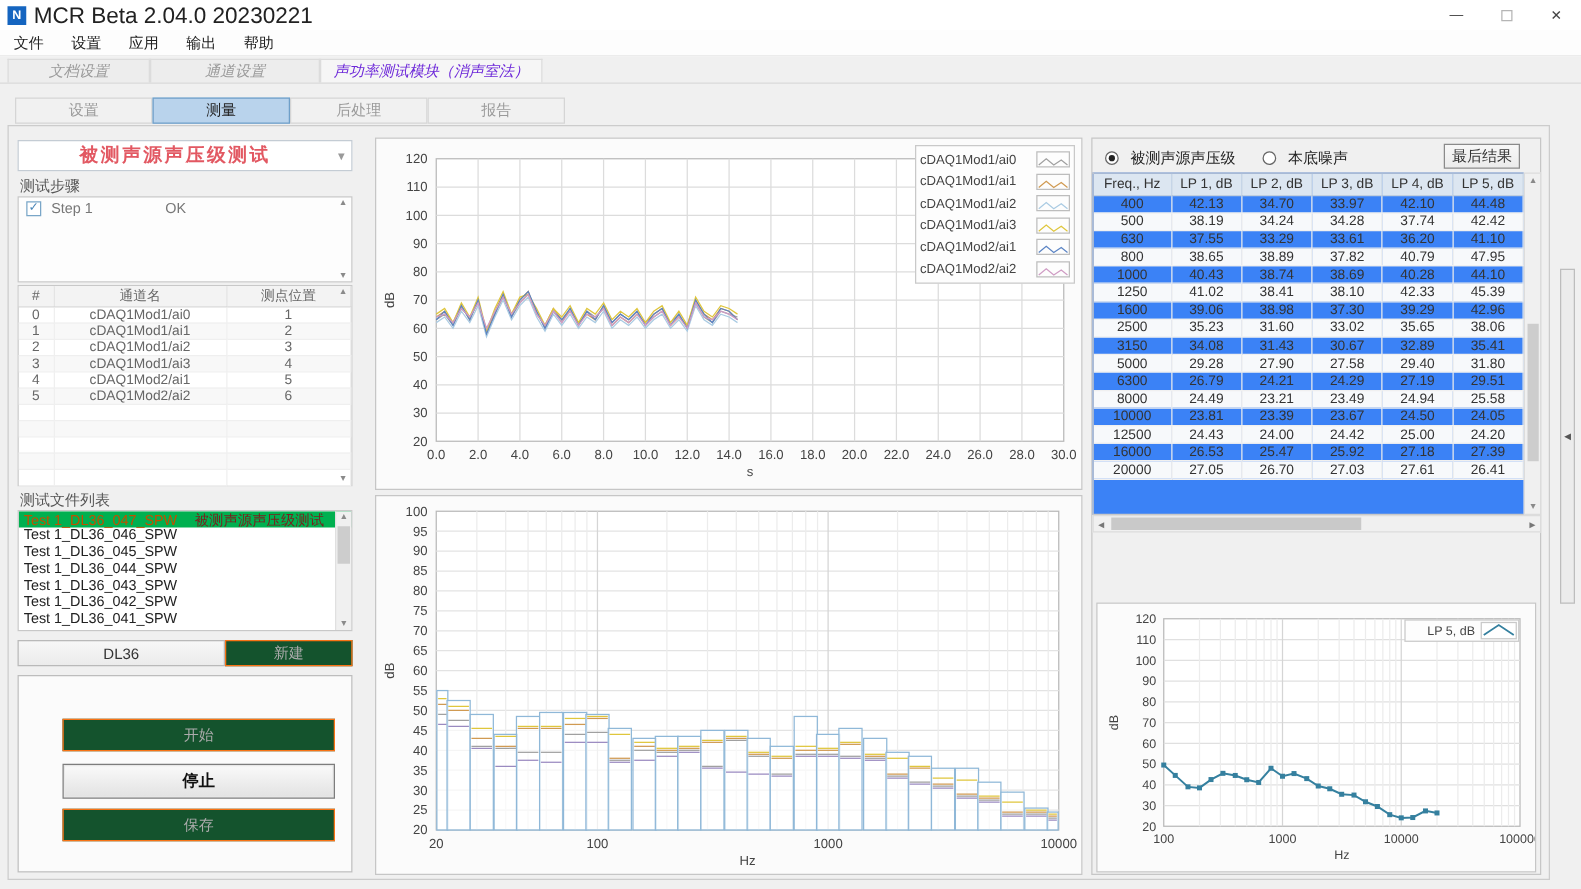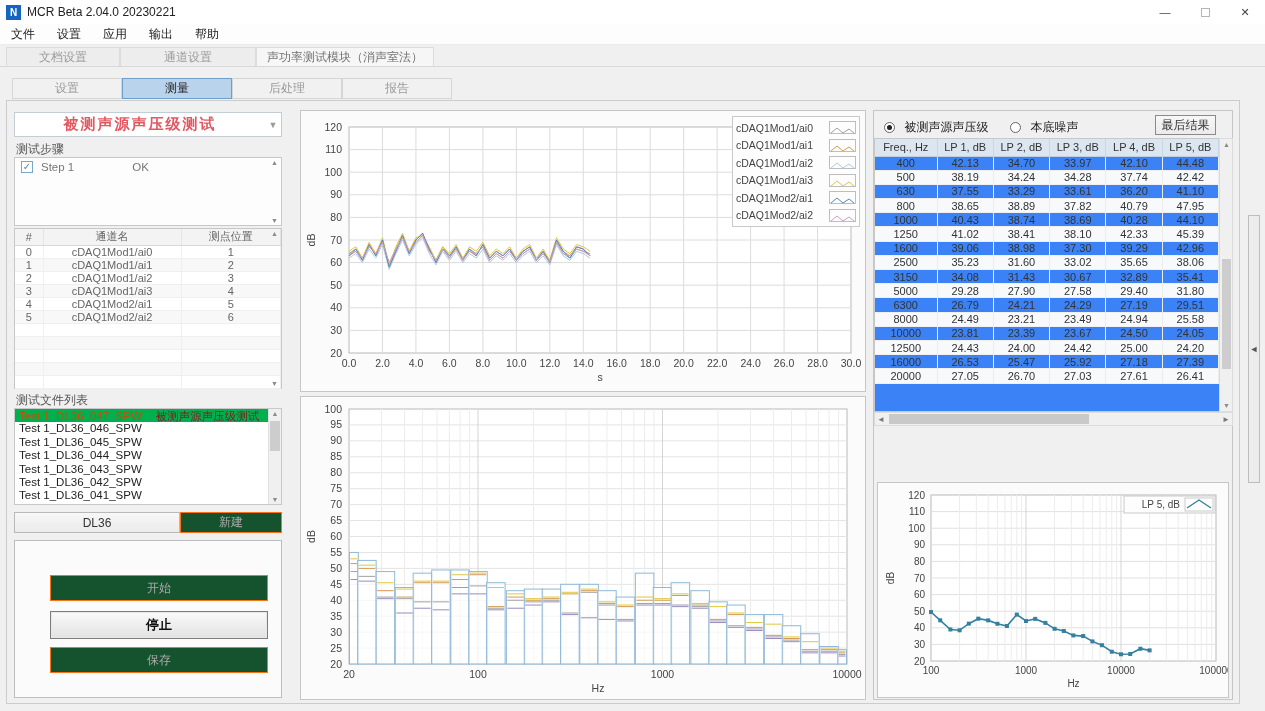--- a/index.html
+++ b/index.html
@@ -5,36 +5,36 @@
   * { box-sizing: border-box; margin: 0; padding: 0; }
   html,body { width:1265px; height:711px; overflow:hidden;
     font-family:"Liberation Sans", sans-serif; background:#f0f0f0; color:#333; }
   .abs { position:absolute; }
 
   
   .titlebar { position:absolute; left:0; top:0; width:1265px; height:24px; background:#fff;
     display:flex; align-items:center; padding-left:6px; }
   .logo { width:15px; height:15px; background:#1565c0; color:#fff; font-size:10px; font-weight:bold;
     display:flex; align-items:center; justify-content:center; margin-right:6px; }
-  .apptitle { font-size:12px; color:#222; }
+  .apptitle { font-size:18px; color:#222; }
   .winbtns { margin-left:auto; display:flex; height:100%; }
   .winbtn { width:40px; height:24px; display:flex; align-items:center; justify-content:center;
     font-size:11px; color:#444; }
   .maxglyph { width:9px; height:9px; border:1px solid #b5b5b5; display:inline-block; }
 
   
   .menubar { position:absolute; left:0; top:24px; width:1265px; height:21px; background:#fdfdfd;
     display:flex; align-items:center; border-bottom:1px solid #ececec; }
   .menuitem { font-size:12px; color:#222; padding:0 11px; }
 
   
   .maintabs { position:absolute; left:6px; top:47px; height:19px; display:flex; }
   .maintab { height:19px; display:flex; align-items:center; justify-content:center;
-    font-size:12px; color:#9b9b9b; background:#ededed; border:1px solid #dcdcdc; border-bottom:none; }
-  .maintab.active { background:#f6f6f6; color:#737373; }
+    font-size:12px; color:#9b9b9b; background:#ededed; border:1px solid #dcdcdc; border-bottom:none;font-style:italic; }
+  .maintab.active { background:#f6f6f6; color:#6d28d9; }
   .tabline { position:absolute; left:0; top:66px; width:1265px; height:1px; background:#d9d9d9; }
 
   
   .subtab { position:absolute; top:78px; height:21px; width:110px; display:flex; align-items:center;
     justify-content:center; font-size:12px; color:#9a9a9a; background:#f1f1f1; border:1px solid #d5d5d5; }
   .subtab.active { background:#b9d3ec; border:1px solid #6f9fc8; color:#222; }
 
   .bigframe { position:absolute; left:6px; top:100px; width:1234px; height:604px;
     border:1px solid #cccccc; background:#f0f0f0; }
 

